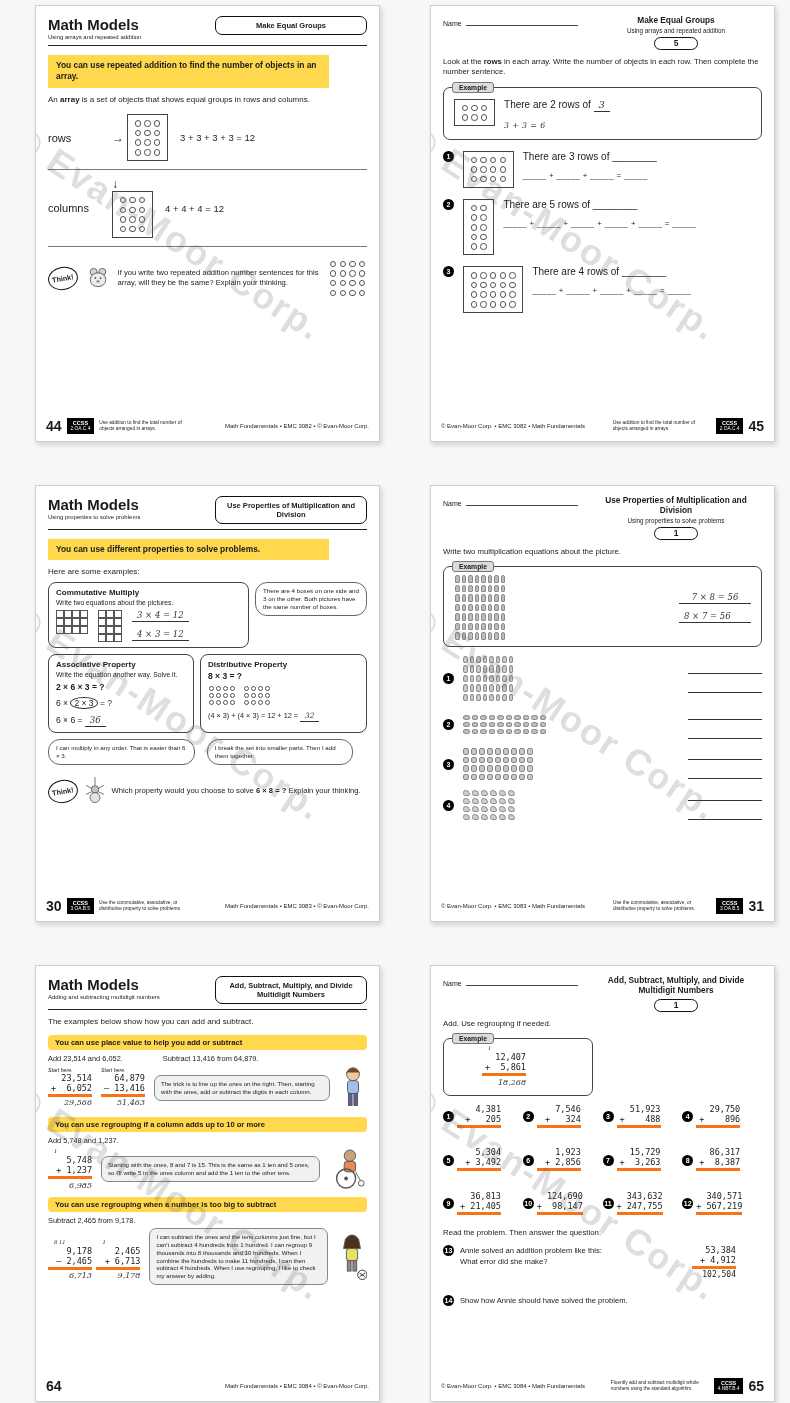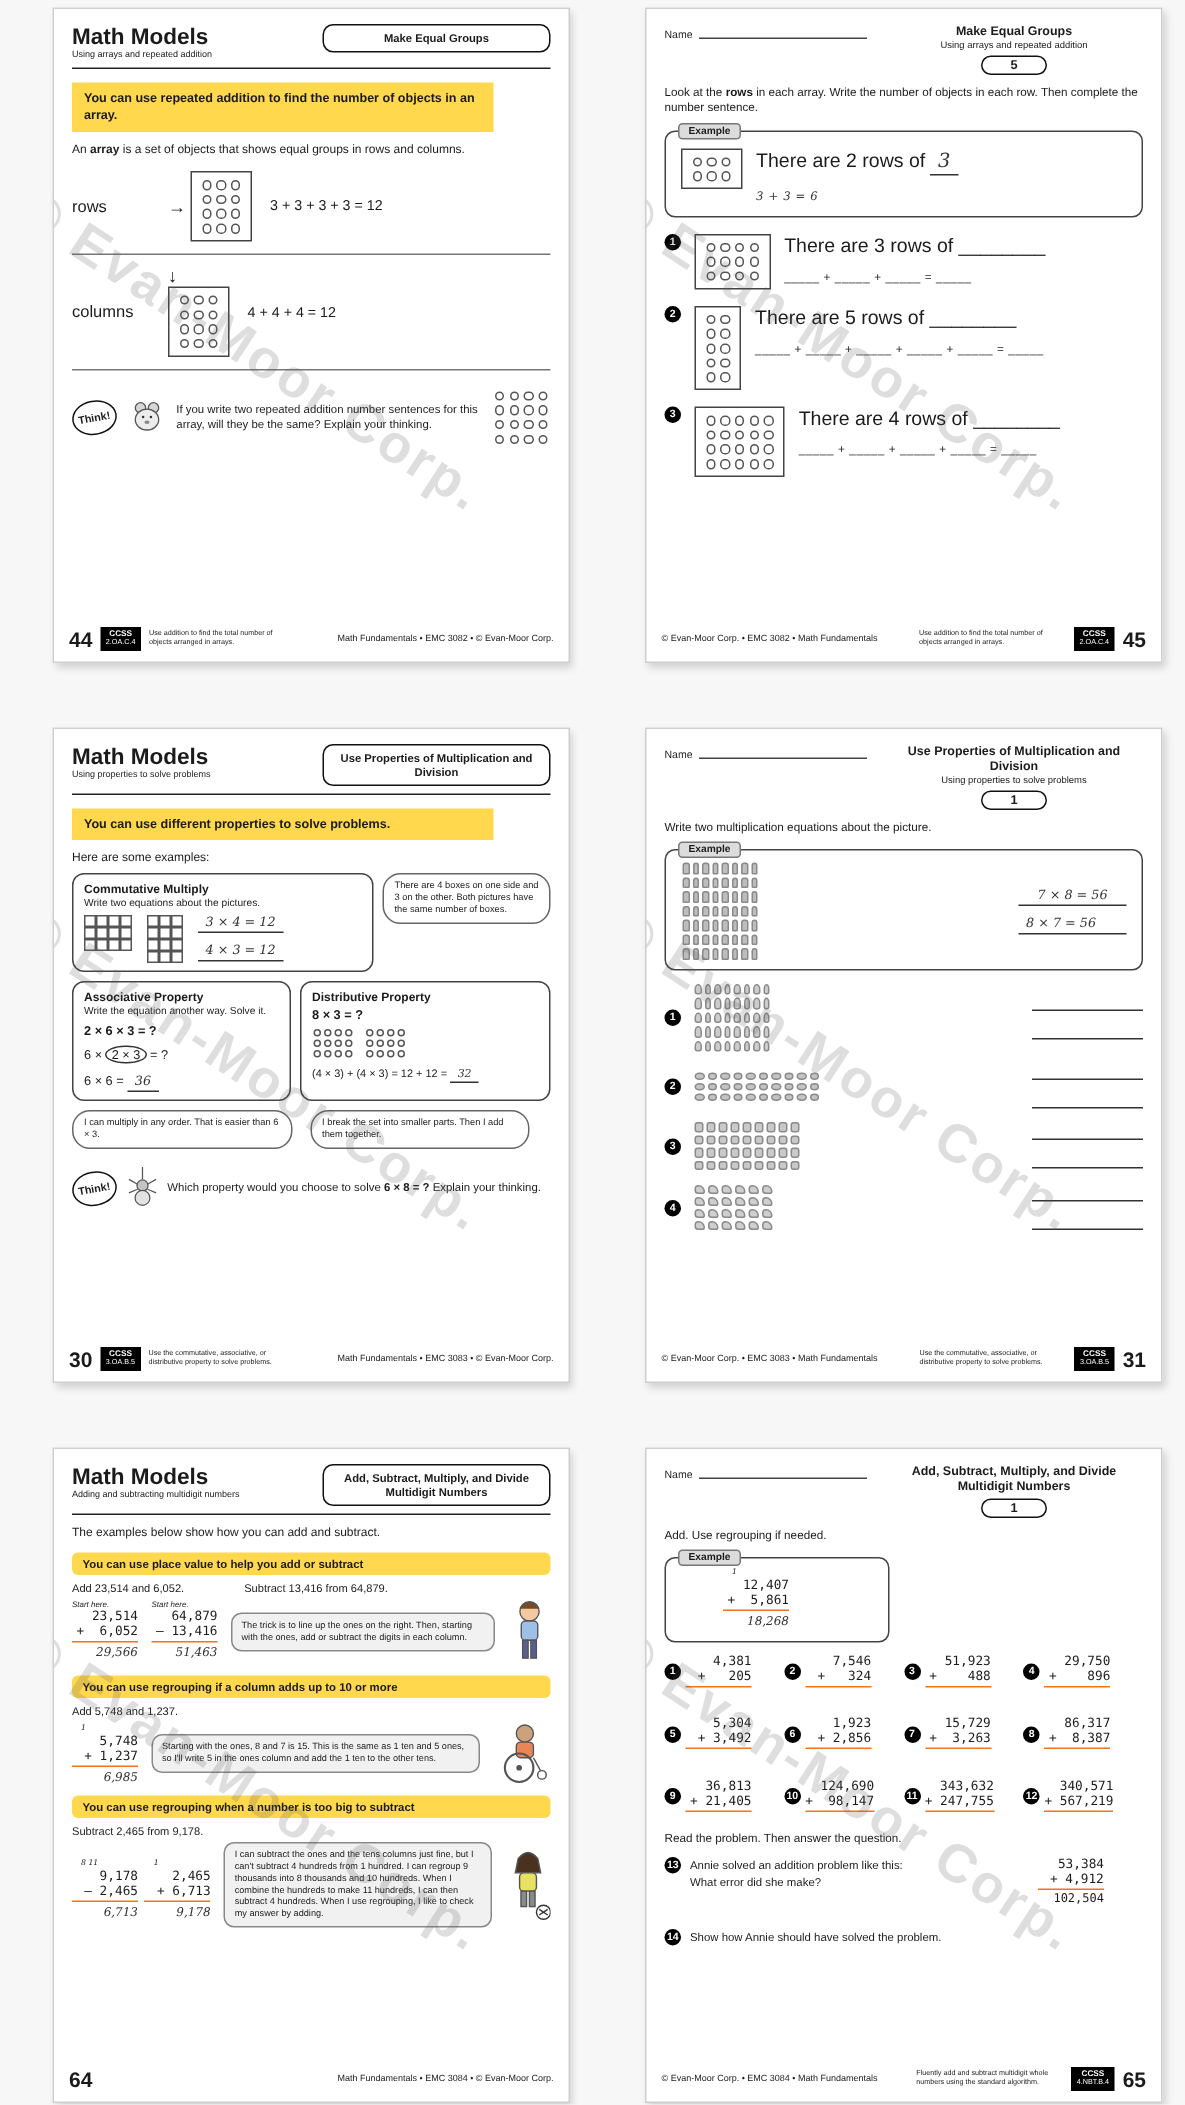--- a/index.html
+++ b/index.html
@@ -52,42 +52,42 @@
 .prop-h{font-size:8px;font-weight:bold}
 .prop-t{font-size:6.8px;margin:2px 0 4px}
 .eq{font-size:8.5px}
 .u{border-bottom:1px solid #333;padding:0 5px 1px;display:inline-block}
 .hand{font-family:"DejaVu Serif",serif;font-style:italic;color:#333}
 .oval{border:1.2px solid #333;border-radius:50%;padding:0 3px;display:inline-block}
 
 .mc{font-family:"DejaVu Sans Mono",monospace;font-size:8.5px;display:inline-block;text-align:right;min-width:44px}
 .mc .cr{font-size:5.2px;height:7px;text-align:left;padding-left:6px;font-family:"DejaVu Serif",serif;font-style:italic;color:#222}
 .mc .t{white-space:pre}
-.mc .b{border-bottom:1px solid #f97316;padding-bottom:1px;white-space:pre}
+.mc .b{border-bottom:3px solid #f97316;padding-bottom:1px;white-space:pre}
 .mc .r{padding-top:1.5px;font-size:8px}
 .mis .b{text-align:left;padding-left:8px}
 
 .ex-box{position:relative;border:1.2px solid #444;border-radius:7px;padding:9px 10px 7px;margin:9px 0 4px}
 .ex-tab{position:absolute;top:-6px;left:8px;background:#dcdcdc;border:1px solid #777;border-radius:3px;font-size:6.8px;font-weight:bold;padding:1px 6px}
 
 .diag{margin-top:2px}
 .diag-row{display:flex;align-items:center;gap:12px;padding:7px 0}
 .diag-label{font-size:11px;width:52px;flex:none}
 .arrow{font-size:12px;font-weight:bold;line-height:1}
 .arr-wrap{display:flex;align-items:center;gap:3px}
 .arr-wrap-col{display:flex;flex-direction:column;align-items:flex-start;gap:1px}
 .diag-eq{font-size:9.5px}
 .diag-hr{border:none;border-top:1px solid #777;margin:1px 0}
 
 .think-row{display:flex;gap:7px;align-items:center;margin-top:12px}
 .think-badge{flex:none;border:1.5px solid #111;border-radius:50%;background:#fff;font-size:7.2px;font-weight:bold;padding:6px 3px;transform:rotate(-10deg)}
 .think-text{font-size:7.6px;line-height:1.35;flex:1}
 
 .q{display:flex;align-items:flex-start;gap:9px;margin:11px 0}
-.q-line{font-size:13px}
+.q-line{font-size:10px}
 .q-sent{font-size:7.8px;margin-top:9px;letter-spacing:.4px}
 .instr{font-size:7.8px;line-height:1.35;margin-top:7px}
 
 .c-row{display:flex;gap:6px;align-items:flex-start;margin-top:4px}
 .cp-flex{display:flex;gap:10px;}
 .eq-col{display:flex;flex-direction:column;gap:7px}
 .ad-row{display:flex;gap:6px;margin-top:6px;align-items:stretch}
 .cl-row{display:flex;gap:12px;margin-top:6px}
 
 .ex31{display:flex;gap:12px;align-items:center}

